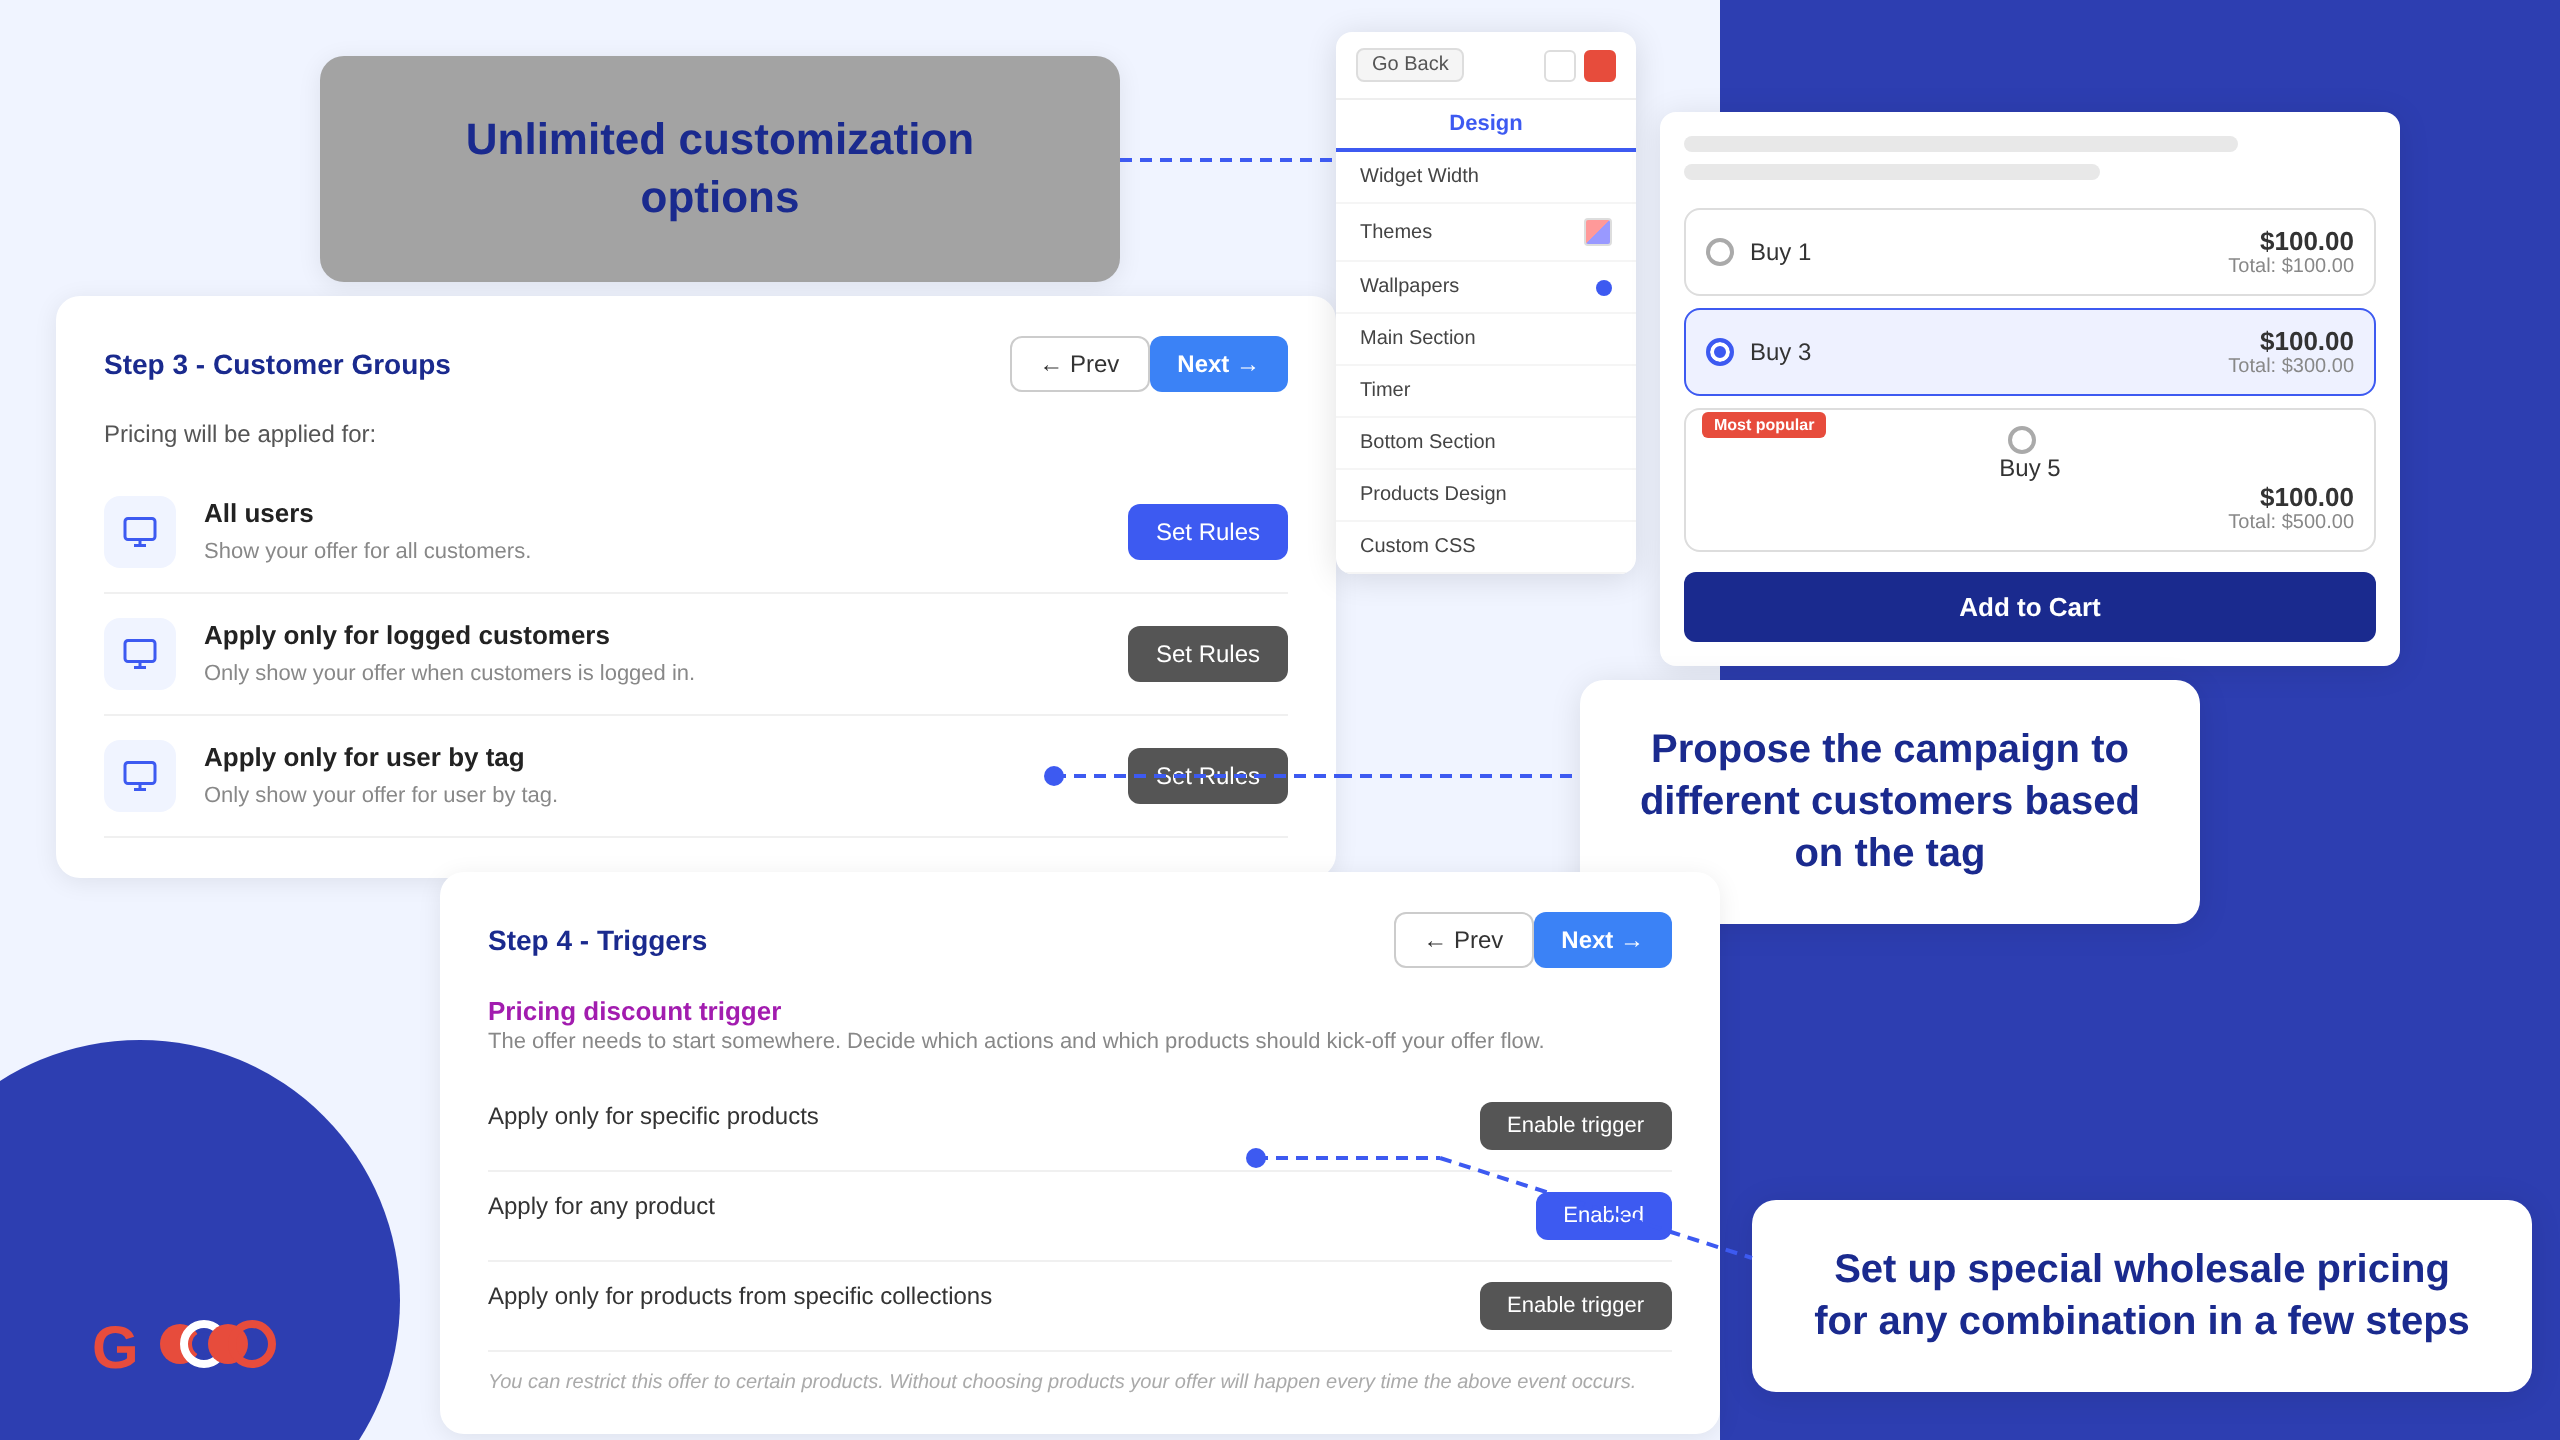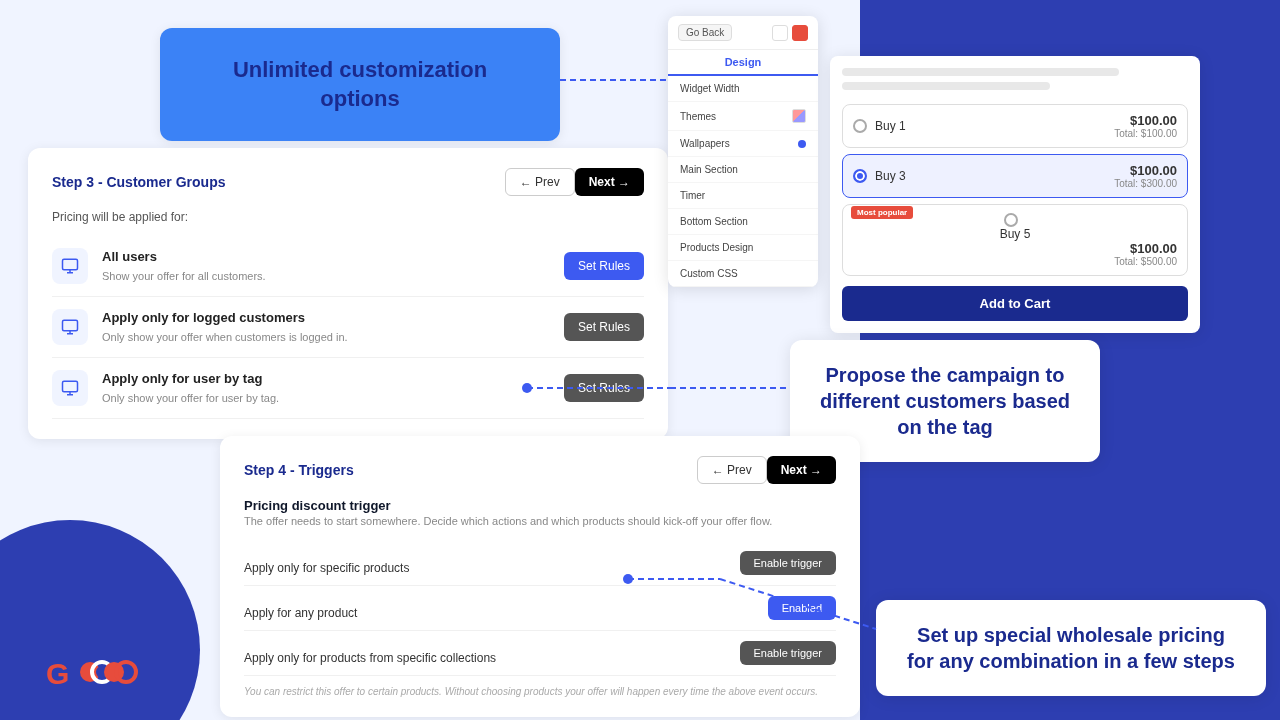--- a/index.html
+++ b/index.html
@@ -43,21 +43,21 @@
       height: 720px;
       z-index: 2;
     }
 
     
     .title-card {
       position: absolute;
       top: 28px;
       left: 160px;
       width: 400px;
-      background: #3b82f6;
+      background: #a3a3a3;
       border-radius: 12px;
       padding: 28px 36px;
       box-shadow: 0 2px 12px rgba(0,0,0,0.08);
     }
     .title-card h1 {
       font-size: 22px;
       font-weight: 800;
       color: #1a2a8e;
       text-align: center;
       line-height: 1.3;
@@ -92,21 +92,21 @@
     .btn-prev {
       background: white;
       border: 1px solid #ccc;
       border-radius: 6px;
       padding: 6px 14px;
       font-size: 12px;
       cursor: pointer;
       color: #333;
     }
     .btn-next {
-      background: #000000;
+      background: #3b82f6;
       border: none;
       border-radius: 6px;
       padding: 6px 14px;
       font-size: 12px;
       cursor: pointer;
       color: white;
       font-weight: 600;
     }
     .pricing-label {
       font-size: 12px;
@@ -348,31 +348,31 @@
       left: 220px;
       width: 640px;
       background: white;
       border-radius: 12px;
       padding: 20px 24px;
       box-shadow: 0 2px 12px rgba(0,0,0,0.08);
     }
     .trigger-title {
       font-size: 13px;
       font-weight: 700;
-      color: #0f172a;
+      color: #a21caf;
       margin-bottom: 2px;
     }
     .trigger-subtitle {
       font-size: 11px;
       color: #888;
       margin-bottom: 14px;
     }
     .trigger-row {
       display: flex;
-      align-items: flex-end;
+      align-items: flex-start;
       justify-content: space-between;
       padding: 10px 0;
       border-bottom: 1px solid #f0f0f0;
     }
     .trigger-row span {
       font-size: 12px;
       color: #333;
     }
     .btn-enable {
       background: #555;

